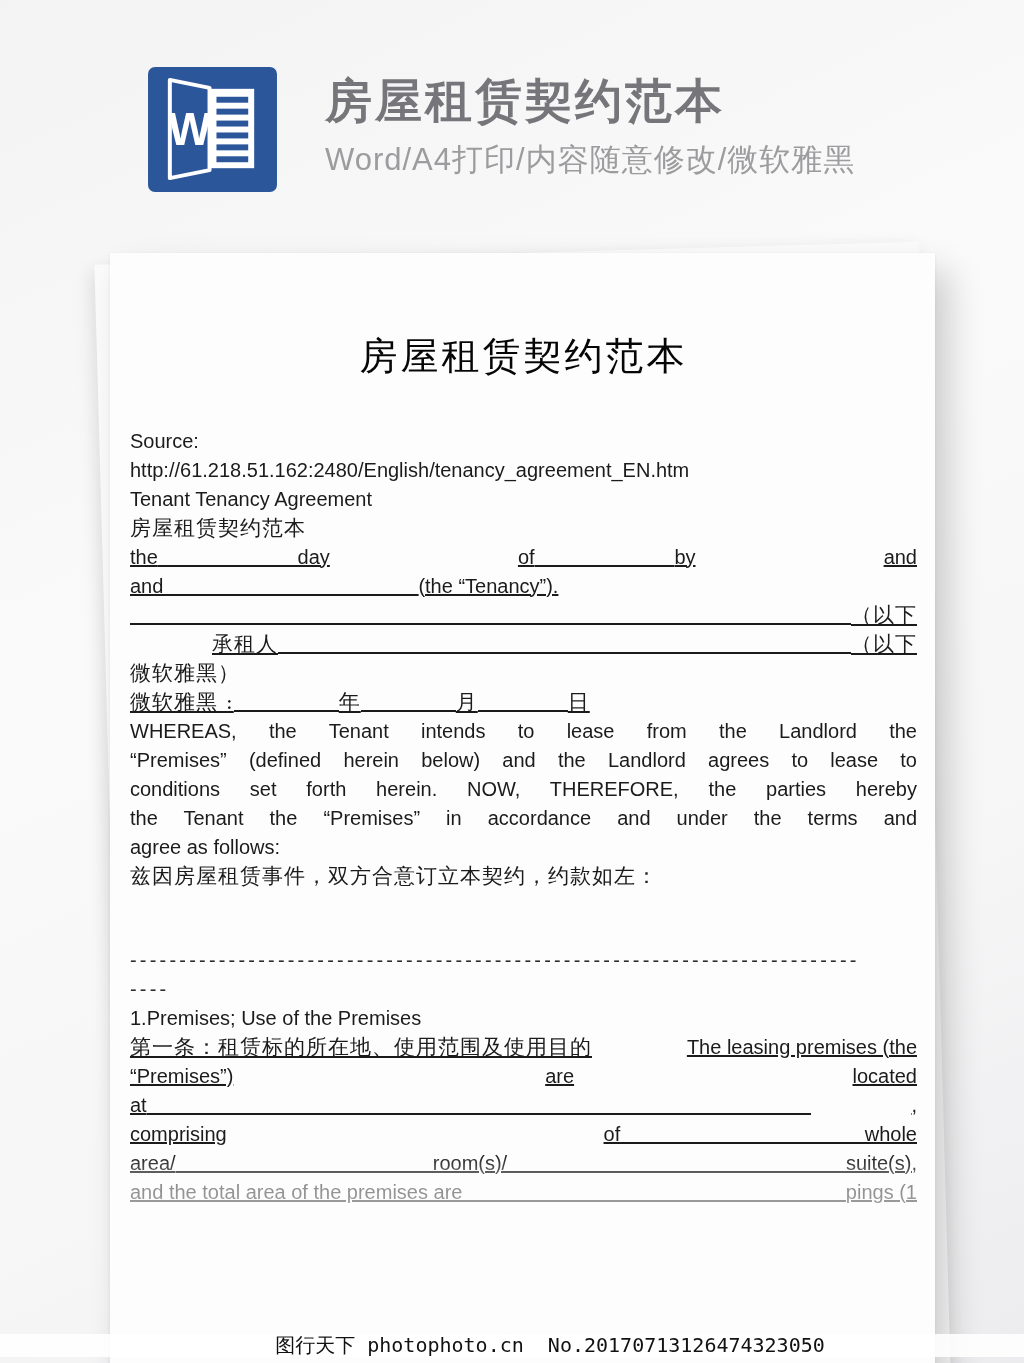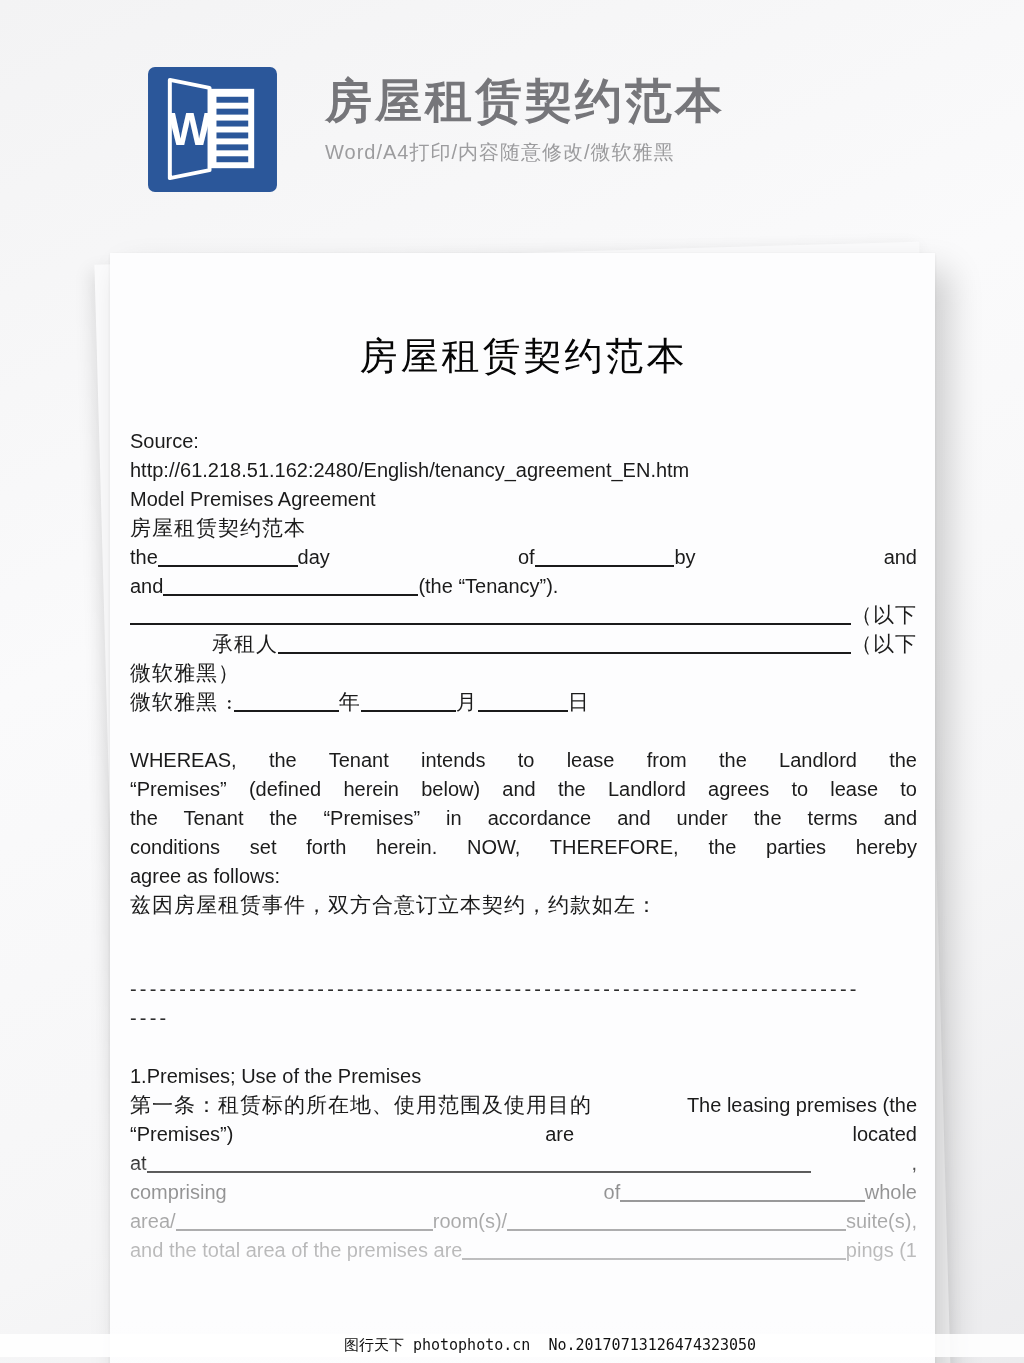--- a/index.html
+++ b/index.html
@@ -6,21 +6,21 @@
   body{
     width:1024px;height:1363px;position:relative;overflow:hidden;
     background:linear-gradient(155deg,#f3f3f4 0%,#fafafb 38%,#f6f6f7 70%,#ececee 100%);
     font-family:"Liberation Sans","DejaVu Sans",sans-serif;
   }
   
   .header{position:absolute;top:67px;left:148px;display:flex;align-items:flex-start;}
   .word-icon{width:129px;height:125px;display:block;}
   .header-text{margin-left:48px;padding-top:8px;}
   .header-title{font-size:47px;font-weight:bold;color:#76767a;letter-spacing:3px;line-height:1.1;}
-  .header-subtitle{margin-top:12px;font-size:20px;color:#9c9c9e;letter-spacing:1px;}
+  .header-subtitle{margin-top:12px;font-size:31px;color:#9c9c9e;letter-spacing:1px;}
   
   .page-behind{
     position:absolute;left:110px;top:253px;width:825px;height:1130px;
     background:#fbfbfc;transform:rotate(-1.6deg);
     box-shadow:-4px 6px 18px rgba(0,0,0,0.10);z-index:1;
   }
   .page{
     position:absolute;left:110px;top:253px;width:825px;height:1130px;
     background:#fdfdfe;box-sizing:border-box;padding:0 18px 0 20px;
     box-shadow:14px 18px 32px rgba(0,0,0,0.18),0 1px 3px rgba(0,0,0,0.07);
@@ -32,46 +32,46 @@
     font-size:38px;color:#060606;letter-spacing:3px;line-height:1.25;
   }
   .source-block{margin-top:46px;}
   
   .dline{font-size:20px;line-height:29px;color:#1b1b1b;}
   .en{font-family:"Liberation Sans","DejaVu Sans",sans-serif;}
   .cn{font-family:"DejaVu Serif","Liberation Serif",serif;font-size:21px;letter-spacing:1px;}
   .cnseg{font-family:"DejaVu Serif","Liberation Serif",serif;font-size:21px;letter-spacing:1px;}
   .just{text-align:justify;text-align-last:justify;}
   .flexline{display:flex;align-items:flex-end;}
-  .flexline .seg{white-space:pre;}
+  .flexline .seg{white-space:pre;text-decoration:underline;}
   .fill{border-bottom:2px solid #1b1b1b;height:0;align-self:flex-end;margin-bottom:5px;min-width:8px;}
   .gap{height:0;}
   .dash{letter-spacing:3.2px;color:#2c2c2c;white-space:nowrap;overflow:hidden;}
-  .mt1{margin-top:29px;}
+  .mt1{}
   .mt2{margin-top:55px;}
   
   .fade-overlay{
     position:absolute;left:0;right:0;top:902px;height:228px;z-index:3;pointer-events:none;
     background:linear-gradient(180deg,
       rgba(253,253,254,0) 0%,
       rgba(253,253,254,0.50) 13%,
       rgba(253,253,254,0.62) 28%,
       rgba(253,253,254,0.73) 47%,
       rgba(253,253,254,0.84) 72%,
       rgba(252,252,253,0.94) 100%);
   }
   
   .watermark-bar{
     position:absolute;left:0;right:0;top:1334px;height:23px;z-index:6;
     background:rgba(255,255,255,0.88);
     display:flex;align-items:center;justify-content:center;
   }
   .watermark-text{
     font-family:"DejaVu Sans Mono","Liberation Mono",monospace;
-    font-size:15px;color:#111;transform:translateX(38px);white-space:pre;
+    font-size:20px;color:#111;transform:translateX(38px);white-space:pre;
   }
 </style>
 </head>
 <body>
 
 <div class="header">
   <svg class="word-icon" viewBox="0 0 130 126" xmlns="http://www.w3.org/2000/svg">
     <rect x="0" y="0" width="130" height="126" rx="7" fill="#2b579a"></rect>
     <rect x="62" y="22" width="45" height="80" fill="#ffffff"></rect>
     <g fill="#2b579a">
@@ -93,21 +93,21 @@
 
 <div class="page-behind"></div>
 
 <div class="page">
   <div class="doc-title">房屋租赁契约范本</div>
   <div class="source-block">
     <div class="dline en">Source:</div>
     <div class="dline en">http://61.218.51.162:2480/English/tenancy_agreement_EN.htm</div>
   </div>
   <div>
-      <div class="dline en">Model Premises Agreement</div>
+      <div class="dline en">Tenant Tenancy Agreement</div>
       <div class="dline cn">房屋租赁契约范本</div>
       <div class="dline en flexline">
         <span class="seg">the</span>
         <span class="fill" style="flex-grow: 130;"></span>
         <span class="seg">day</span>
         <span class="gap" style="flex-grow: 175;"></span>
         <span class="seg">of</span>
         <span class="fill" style="flex-grow: 130;"></span>
         <span class="seg">by</span>
         <span class="gap" style="flex-grow: 175;"></span>
@@ -135,22 +135,22 @@
         <span class="fill" style="width: 105px; flex-grow: 0;"></span>
         <span class="seg">年</span>
         <span class="fill" style="width: 95px; flex-grow: 0;"></span>
         <span class="seg">月</span>
         <span class="fill" style="width: 90px; flex-grow: 0;"></span>
         <span class="seg">日</span>
         <span class="gap" style="flex-grow: 1;"></span>
       </div>
       <div class="dline en just mt1">WHEREAS, the Tenant intends to lease from the Landlord the</div>
       <div class="dline en just">“Premises” (defined herein below) and the Landlord agrees to lease to</div>
+      <div class="dline en just">conditions set forth herein. NOW, THEREFORE, the parties hereby</div>
       <div class="dline en just">the Tenant the “Premises” in accordance and under the terms and</div>
-      <div class="dline en just">conditions set forth herein. NOW, THEREFORE, the parties hereby</div>
       <div class="dline en">agree as follows:</div>
       <div class="dline cn">兹因房屋租赁事件，双方合意订立本契约，约款如左：</div>
       <div class="dline en dash mt2">--------------------------------------------------------------------------</div>
       <div class="dline en dash">----</div>
       <div class="dline en mt1">1.Premises; Use of the Premises</div>
       <div class="dline en flexline">
         <span class="seg cnseg">第一条：租赁标的所在地、使用范围及使用目的</span>
         <span class="gap" style="flex-grow: 1;"></span>
         <span class="seg">The leasing premises (the</span>
       </div>

